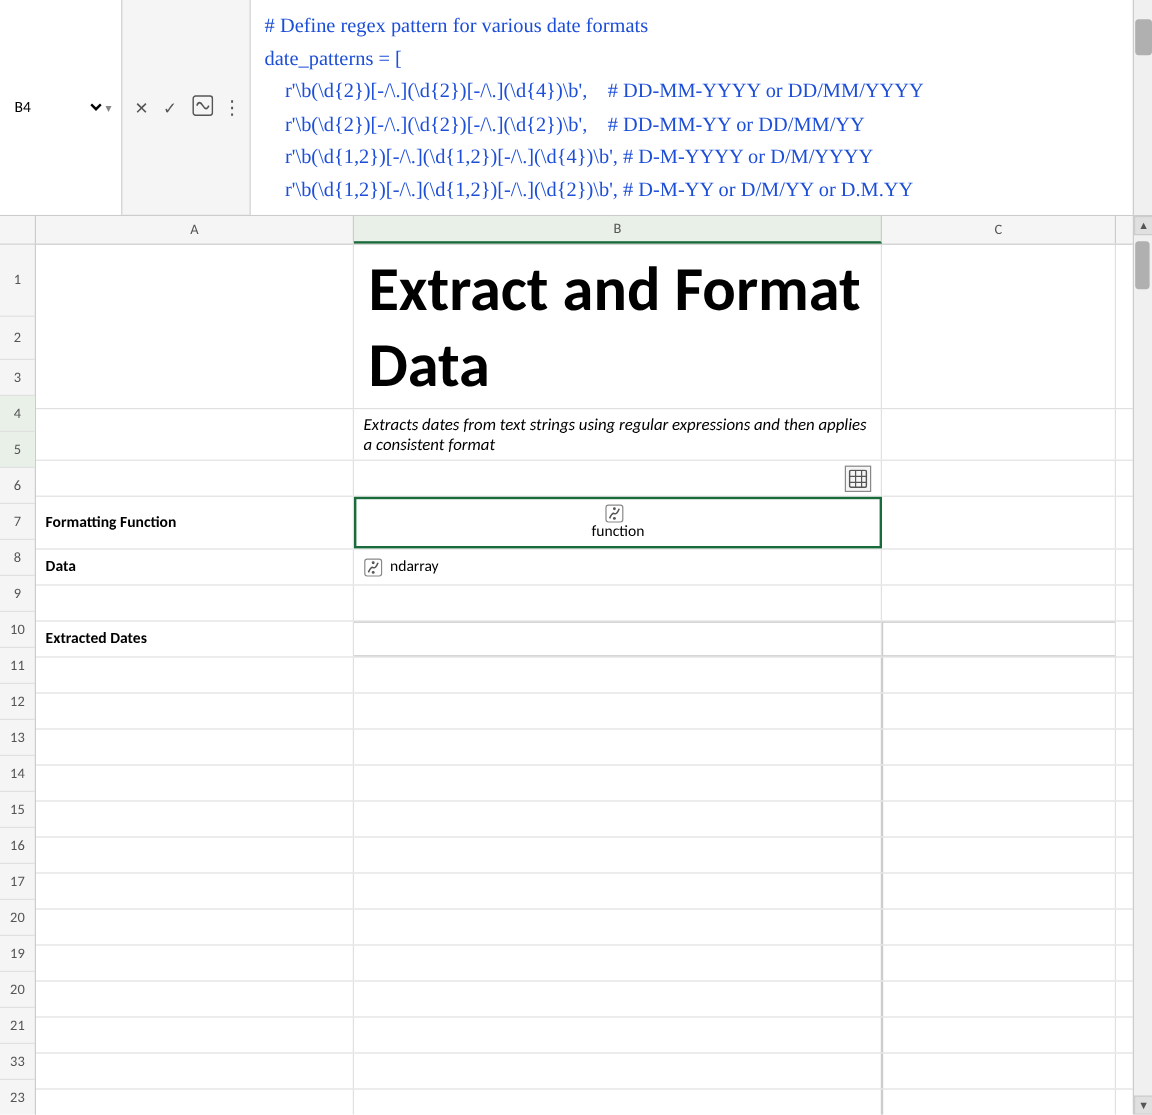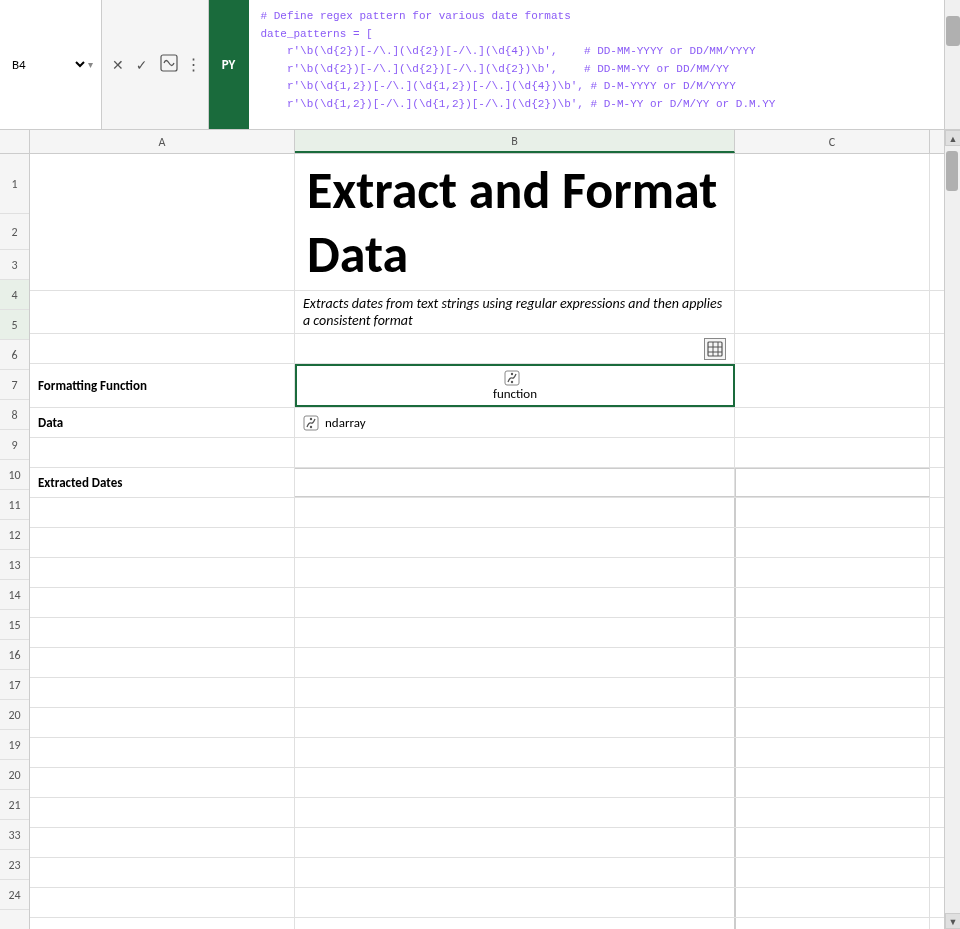--- a/index.html
+++ b/index.html
@@ -62,27 +62,27 @@
       display: flex;
       align-items: center;
       min-width: 40px;
       justify-content: center;
       align-self: stretch;
     }
 
     .formula-content {
       flex: 1;
       padding: 8px 12px;
-      font-family: Liberation Mono, monospace;
-      font-size: 11px;
+      font-family: Liberation Serif, serif;
+      font-size: 17px;
       line-height: 1.6;
       overflow: hidden;
       background: #fff;
       white-space: pre;
-      color: #8b5cf6;
+      color: #1d4ed8;
     }
 
     .scrollbar-v {
       width: 16px;
       background: #f0f0f0;
       border-left: 1px solid #ccc;
       display: flex;
       flex-direction: column;
       align-items: center;
     }
@@ -269,23 +269,20 @@
     <div class="formula-toolbar">
       <button class="toolbar-icon-btn">✕</button>
       <button class="toolbar-icon-btn">✓</button>
       <button class="toolbar-icon-btn" style="position:relative;">
         <svg width="18" height="18" viewBox="0 0 18 18" fill="none" xmlns="http://www.w3.org/2000/svg">
           <rect x="1" y="1" width="16" height="16" rx="2" stroke="#555" stroke-width="1.2" fill="none"></rect>
           <path d="M4 9 Q6 4 9 9 Q12 14 14 9" stroke="#555" stroke-width="1.3" fill="none"></path>
         </svg>
       </button>
       <span style="font-size:16px;color:#555;cursor:pointer;">⋮</span>
-    </div>
-    <div class="py-badge">
-      <span>PY</span>
     </div>
     <div class="formula-content" id="formula-content-area"># Define regex pattern for various date formats
 date_patterns = [
     r'\b(\d{2})[-/\.](\d{2})[-/\.](\d{4})\b',    # DD-MM-YYYY or DD/MM/YYYY
     r'\b(\d{2})[-/\.](\d{2})[-/\.](\d{2})\b',    # DD-MM-YY or DD/MM/YY
     r'\b(\d{1,2})[-/\.](\d{1,2})[-/\.](\d{4})\b', # D-M-YYYY or D/M/YYYY
     r'\b(\d{1,2})[-/\.](\d{1,2})[-/\.](\d{2})\b', # D-M-YY or D/M/YY or D.M.YY</div>
     <div class="scrollbar-v">
       <div class="scroll-thumb-formula"></div>
     </div>

